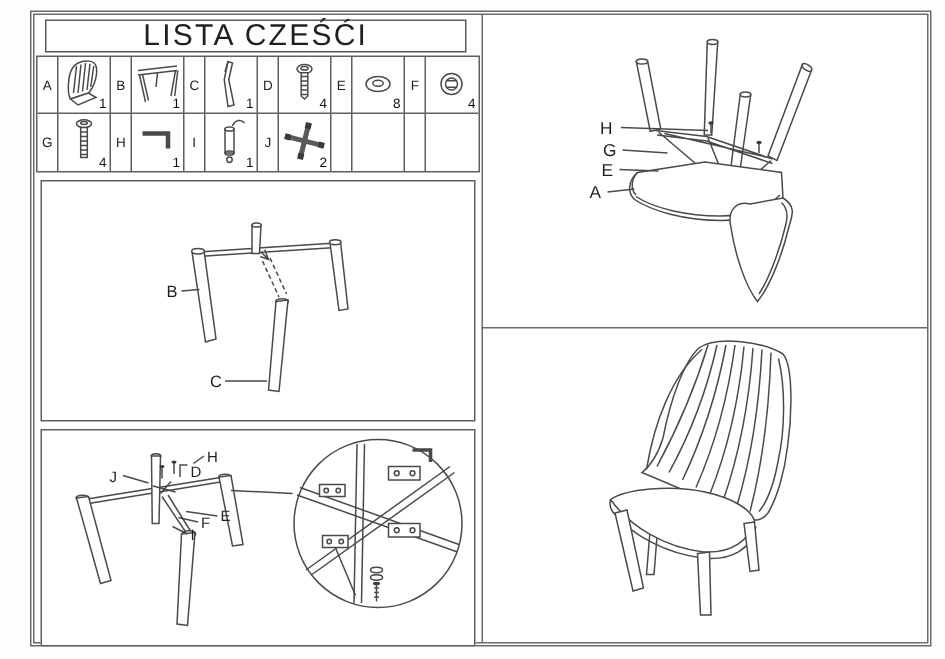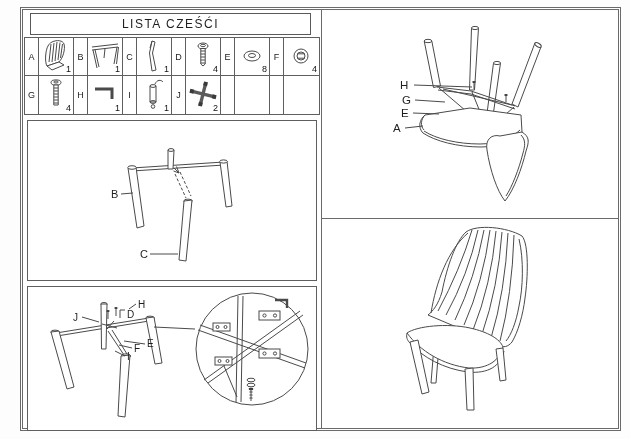--- a/index.html
+++ b/index.html
@@ -3,21 +3,21 @@
 <meta charset="utf-8">
 <style>
   html,body{margin:0;padding:0;background:#fff;font-family:"Liberation Sans",sans-serif;}
   #page{position:relative;width:630px;height:439px;background:#fdfdfd;overflow:hidden;}
   #frame{position:absolute;left:20px;top:7px;width:601px;height:424px;box-sizing:border-box;
          border:3px double #6a6a6a;background:#fff;}
   .vdivider{position:absolute;left:298px;top:0;width:1px;height:418px;background:#6a6a6a;}
   .hdivider-right{position:absolute;left:298px;top:208px;width:297px;height:1px;background:#6a6a6a;}
   #title-box{position:absolute;left:7px;top:3px;width:281px;height:22px;box-sizing:border-box;
              border:1px solid #5a5a5a;display:flex;align-items:center;justify-content:center;}
-  #title-box span{font-size:12px;letter-spacing:1.5px;color:#1f1f1f;}
+  #title-box span{font-size:20px;letter-spacing:1.5px;color:#1f1f1f;}
   #parts-table{position:absolute;left:1px;top:27px;width:296px;height:78px;box-sizing:border-box;
                border:1px solid #5f5f5f;display:grid;
                grid-template-columns:14px 35px 14px 35px 14px 35px 14px 35px 14px 35px 14px 35px;
                grid-auto-rows:38px;}
   .cell{border-right:1px solid #5f5f5f;position:relative;box-sizing:border-box;}
   .r1{border-bottom:1px solid #5f5f5f;}
   .cell:nth-child(12n){border-right:none;}
   .letter-cell{display:flex;align-items:center;justify-content:center;font-size:9px;color:#222;}
   .icon-cell svg{position:absolute;left:0;top:0;}
   .qty{position:absolute;right:2px;bottom:1px;font-size:9px;color:#111;}

